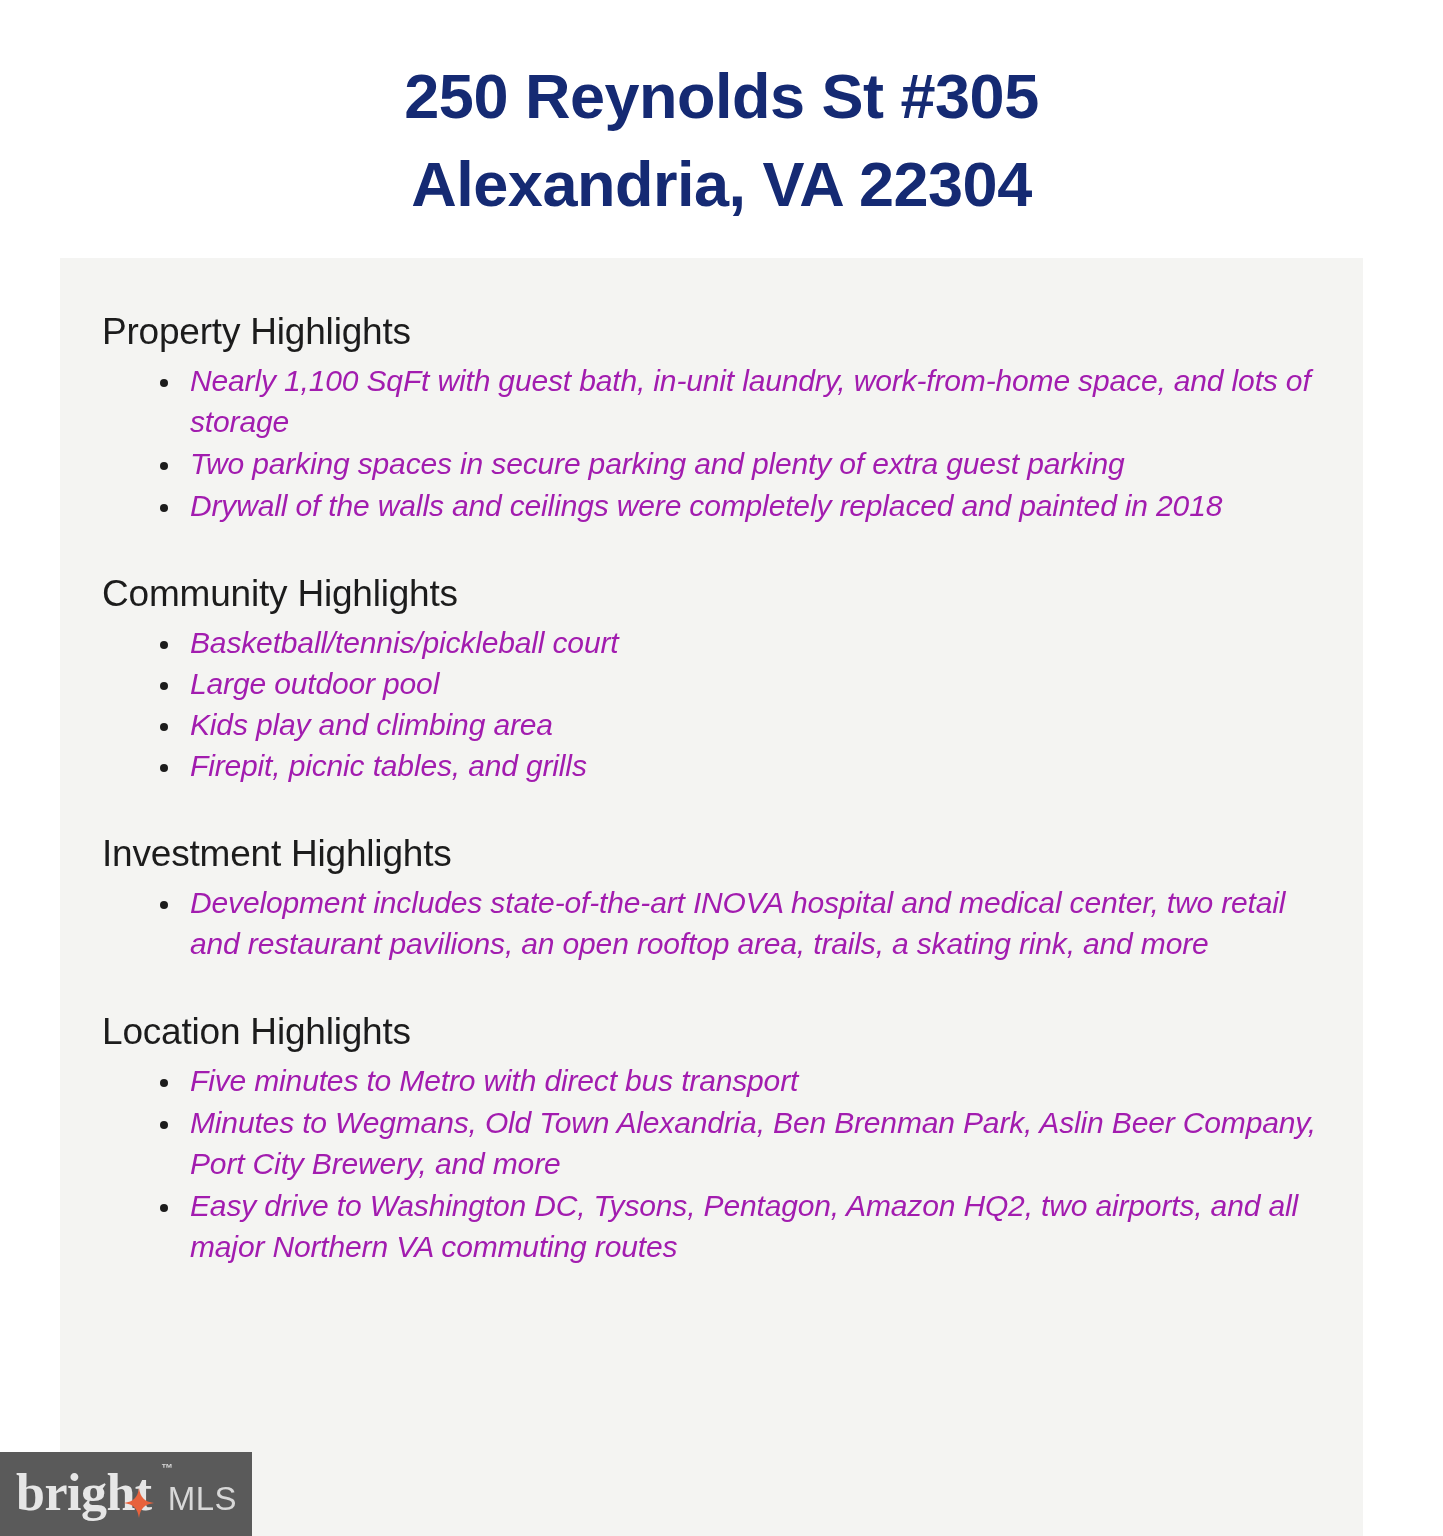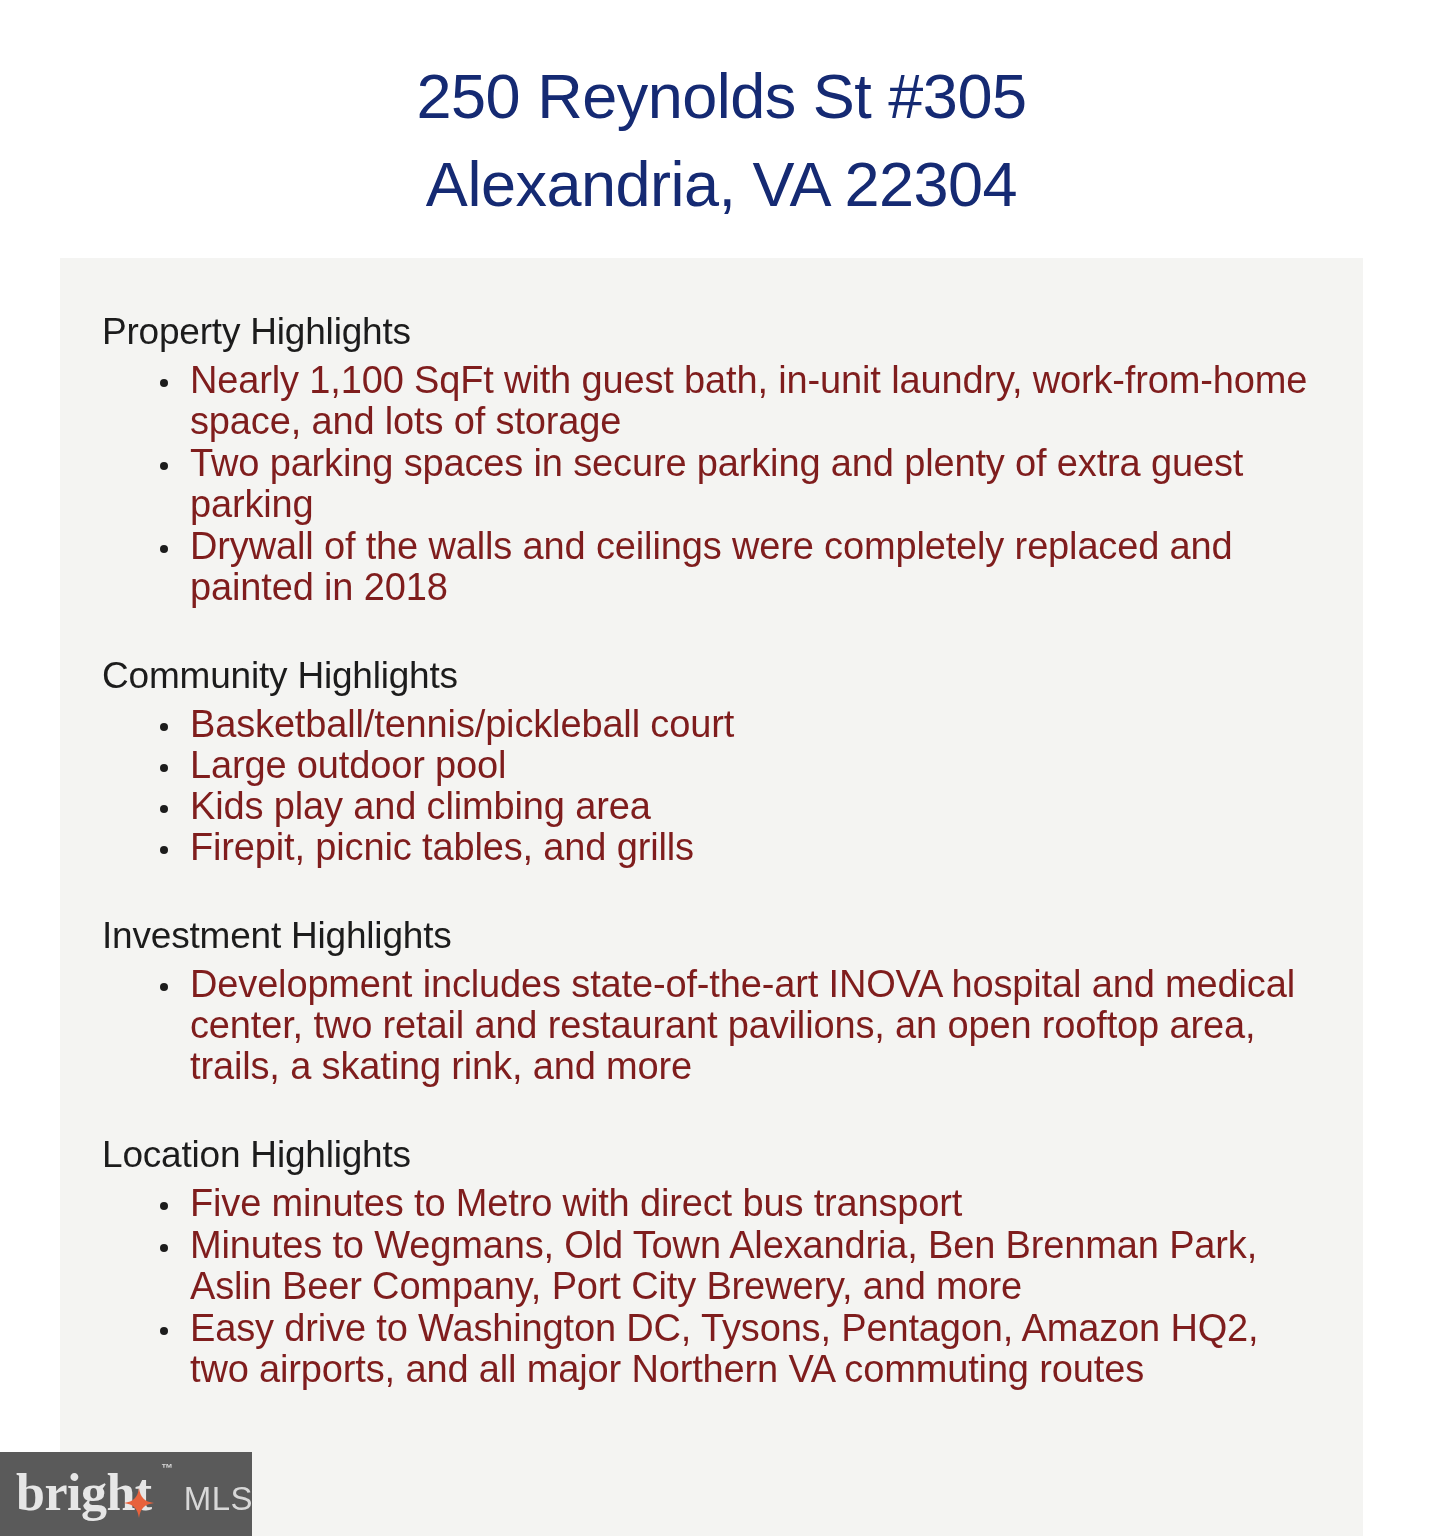--- a/index.html
+++ b/index.html
@@ -22,21 +22,21 @@
     position: absolute;
     top: 52px;
     left: 0;
     width: 1443px;
     text-align: center;
   }
   .title-line {
     display: block;
     color: #152a73;
     font-family: "Liberation Sans", sans-serif;
-    font-weight: normal;
+    font-weight: bold;
     font-size: 63px;
     line-height: 88px;
     letter-spacing: -0.5px;
     white-space: nowrap;
   }
 
   
   .content-panel {
     position: absolute;
     left: 60px;
@@ -65,28 +65,29 @@
     letter-spacing: -0.2px;
   }
 
   .bullet-list {
     list-style: none;
     margin: 0;
     padding: 0;
   }
   .bullet-item {
     position: relative;
-    color: #7f1d1d;
+    color: #a21caf;
     font-family: "Liberation Sans", sans-serif;
     font-weight: 300;
-    font-size: 38px;
+    font-size: 30px;
     line-height: 41px;
     letter-spacing: -0.15px;
     padding-left: 88px;
     margin: 0 0 1px 0;
+    font-style: italic;
   }
   .bullet-item::before {
     content: "";
     position: absolute;
     left: 58px;
     top: 19px;
     width: 8px;
     height: 8px;
     border-radius: 50%;
     background: #1c1c1c;
@@ -111,21 +112,20 @@
     background: #5a5a5a;
     overflow: hidden;
   }
   .mls-logo-inner {
     position: absolute;
     left: 16px;
     top: 12px;
     height: 60px;
     display: flex;
     align-items: baseline;
-    gap: 16px;
   }
   .mls-word {
     position: relative;
     color: #e6e6e6;
     font-family: "Liberation Serif", serif;
     font-weight: bold;
     font-size: 52px;
     line-height: 58px;
     letter-spacing: -0.5px;
   }

